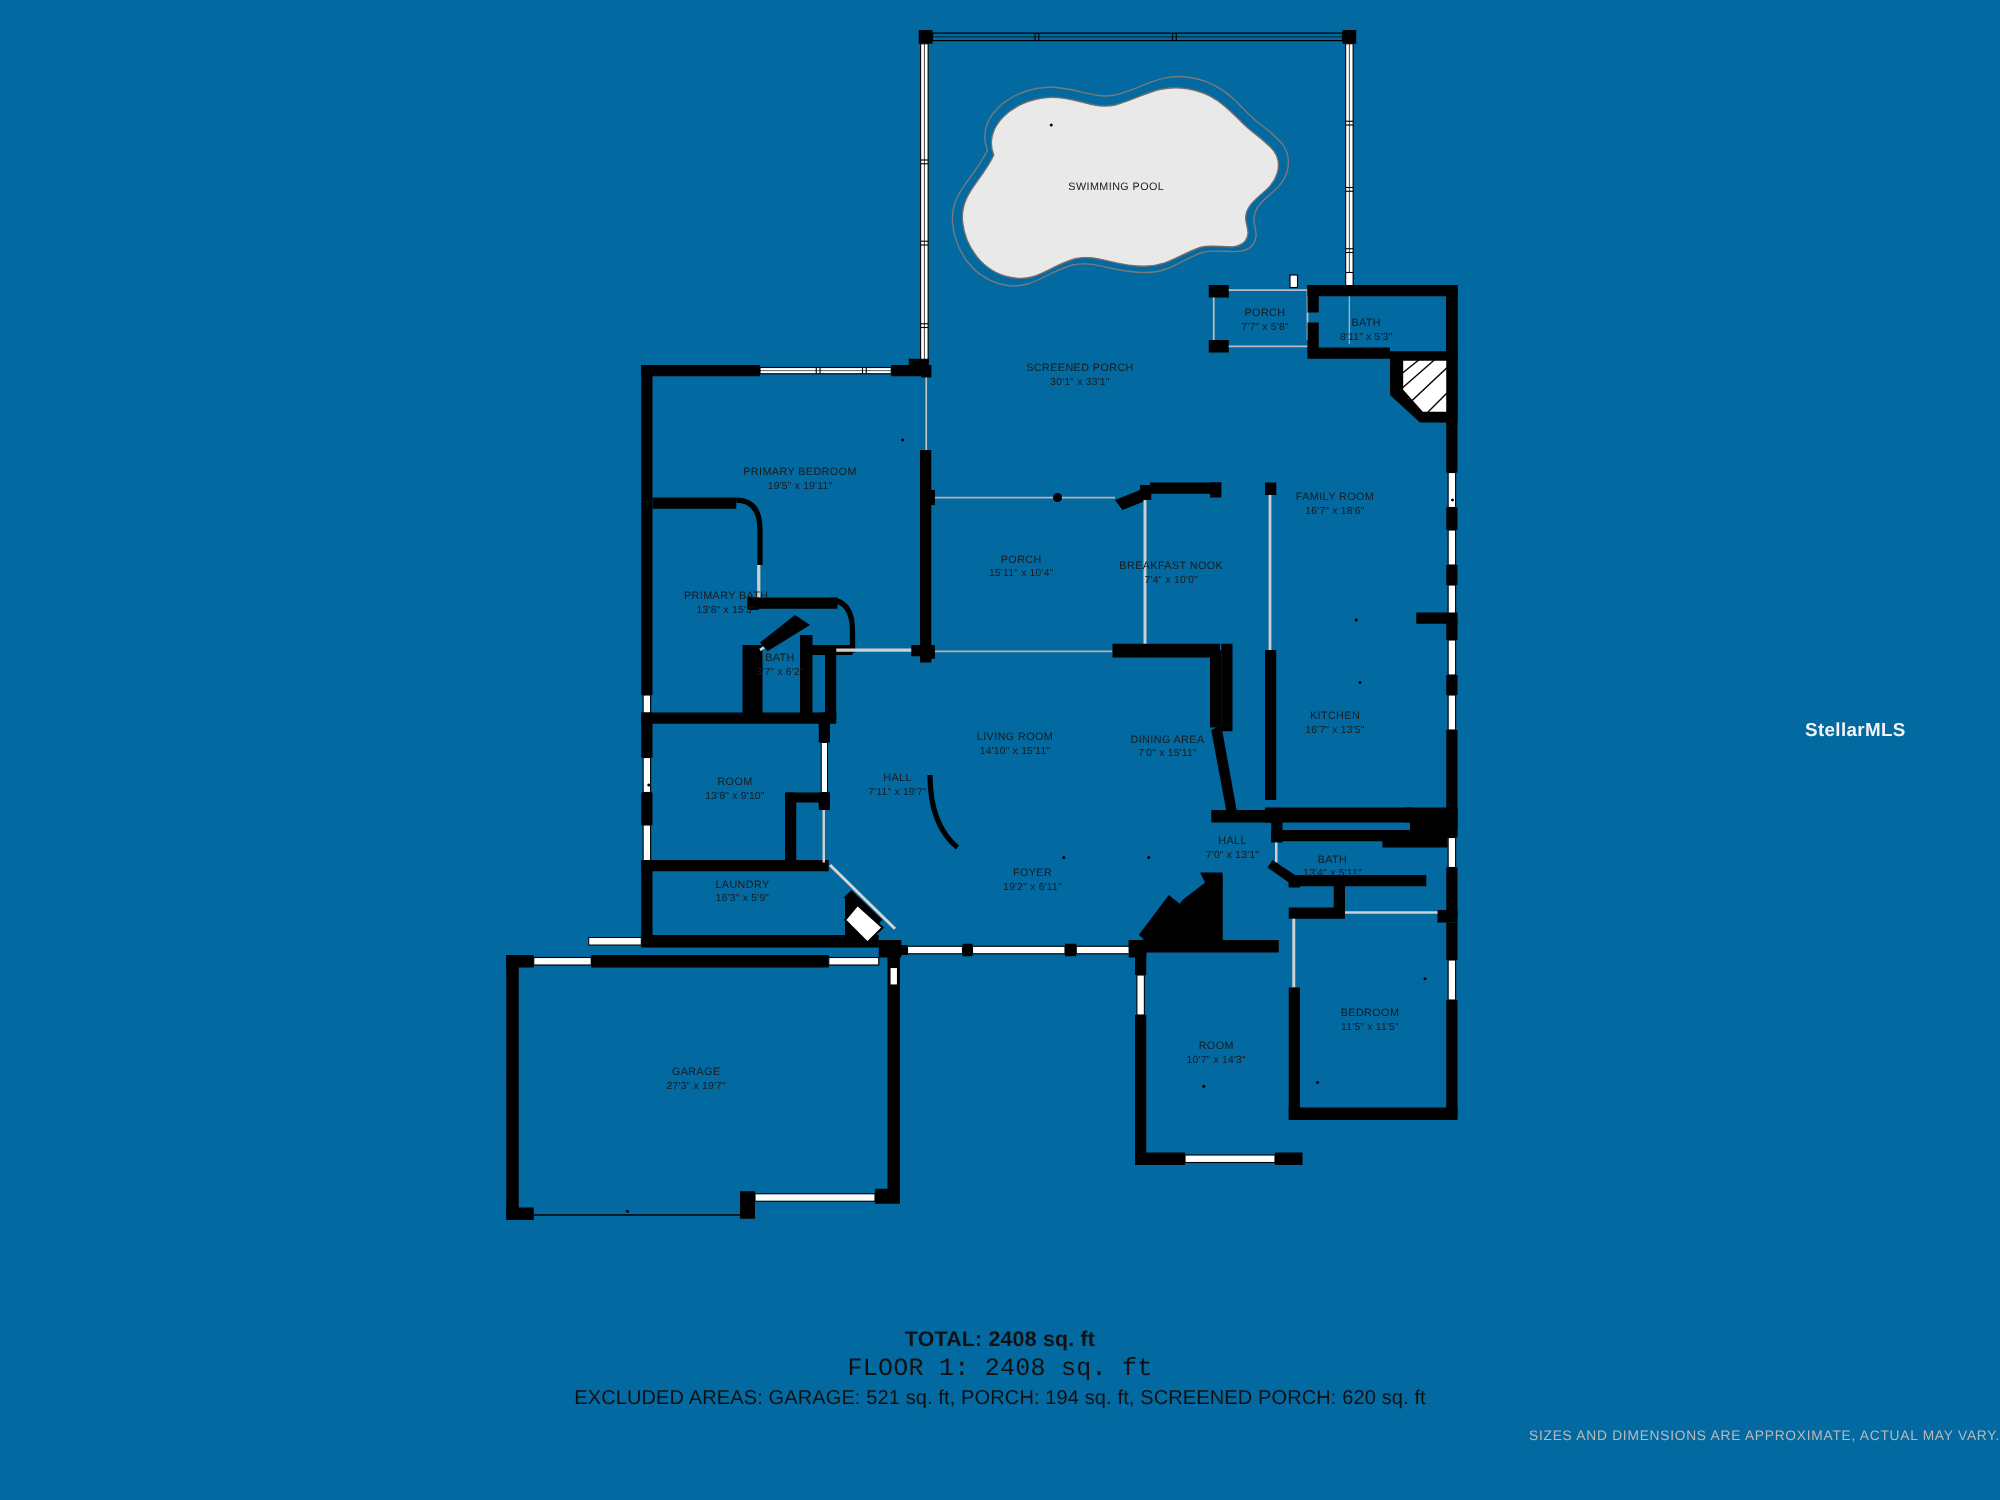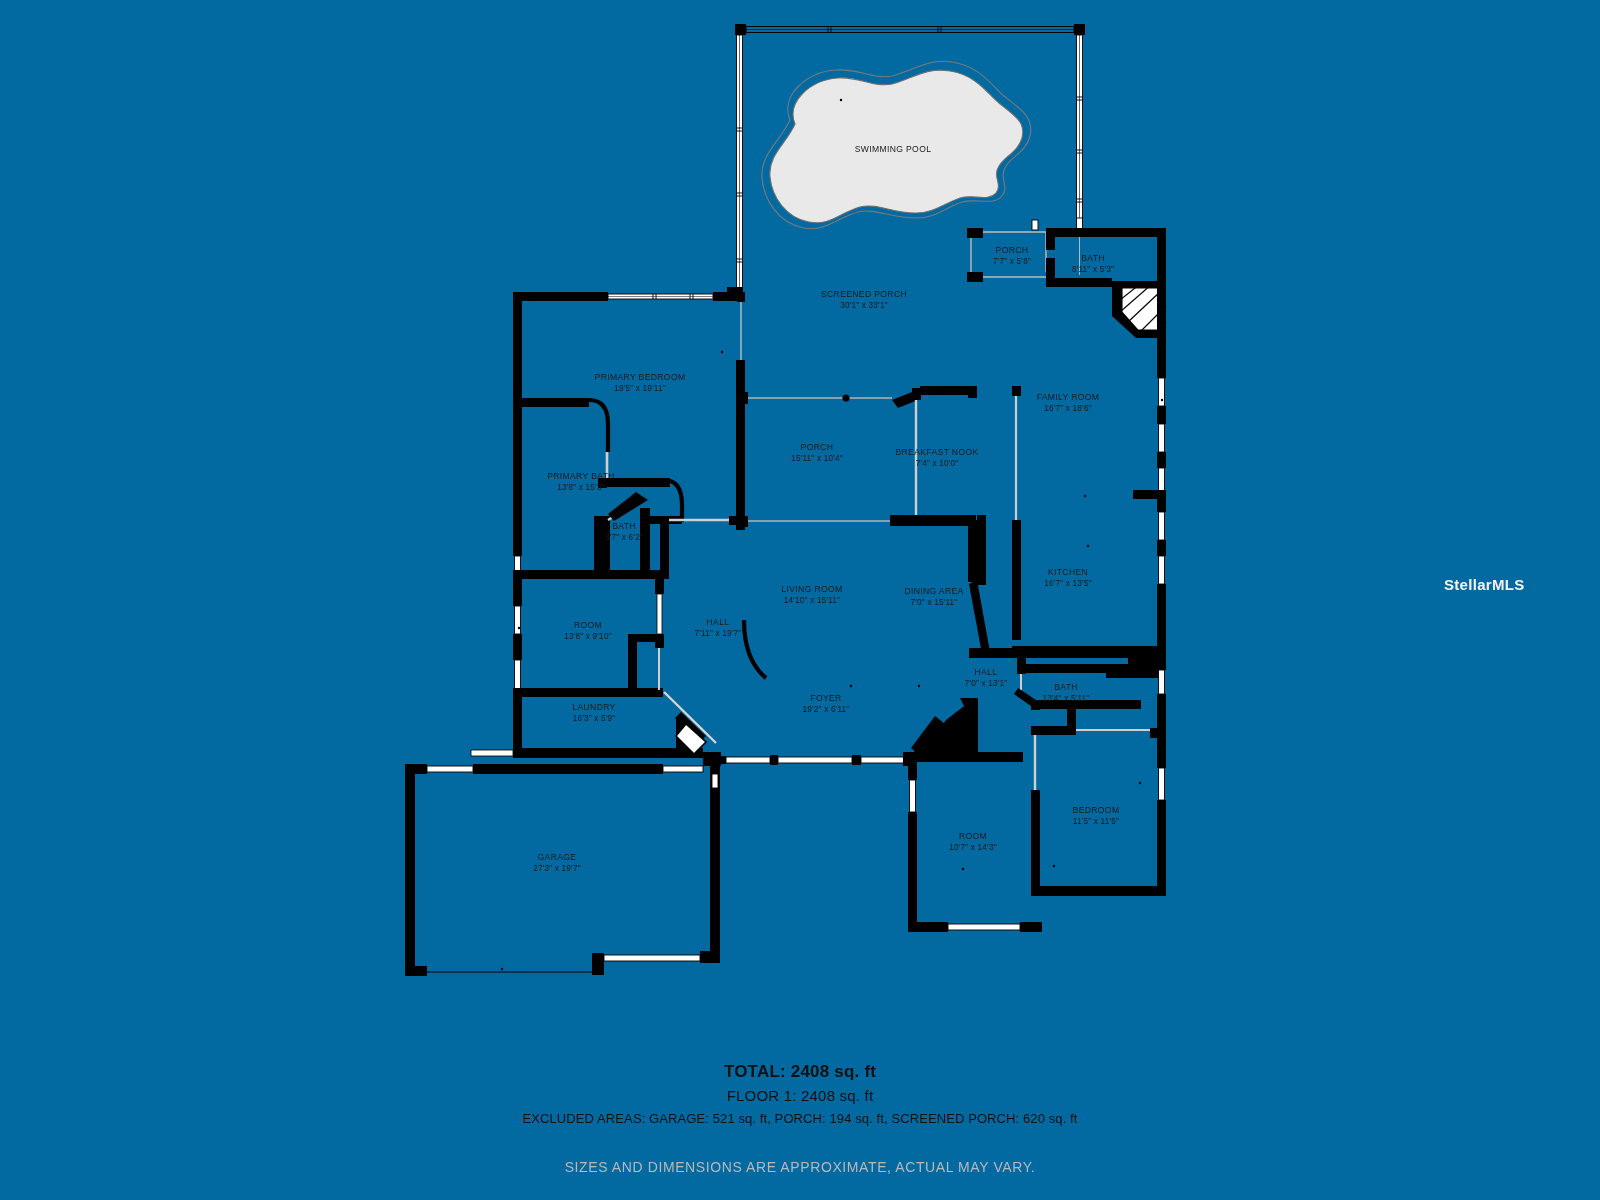--- a/index.html
+++ b/index.html
@@ -57,39 +57,40 @@
   }
   .ftotal {
     font-family: "Liberation Sans", sans-serif;
     font-size: 17px;
     font-weight: bold;
     color: #111111;
     letter-spacing: 0.2px;
     line-height: 24px;
   }
   .ffloor {
-    font-family: Liberation Sans, sans-serif;
-    font-size: 15px;
+    font-family: Liberation Mono, monospace;
+    font-size: 20px;
     color: #111111;
     letter-spacing: 0.2px;
     line-height: 23px;
   }
   .fexcl {
     font-family: "Liberation Sans", sans-serif;
-    font-size: 13px;
+    font-size: 16px;
     color: #111111;
     letter-spacing: 0.1px;
     line-height: 23px;
   }
   .fdisc {
     font-family: "Liberation Sans", sans-serif;
-    font-size: 14px;
+    font-size: 11px;
     color: #b9b9b9;
     letter-spacing: 0.6px;
-    margin-top: 29px;
+    margin-top: 13px;
+    text-align: right;
   }
   #watermark {
     position: absolute;
     left: 1444px;
     top: 576px;
     font-family: "Liberation Sans", sans-serif;
     font-size: 15px;
     font-weight: bold;
     color: #f4f4f4;
     letter-spacing: 0.3px;

